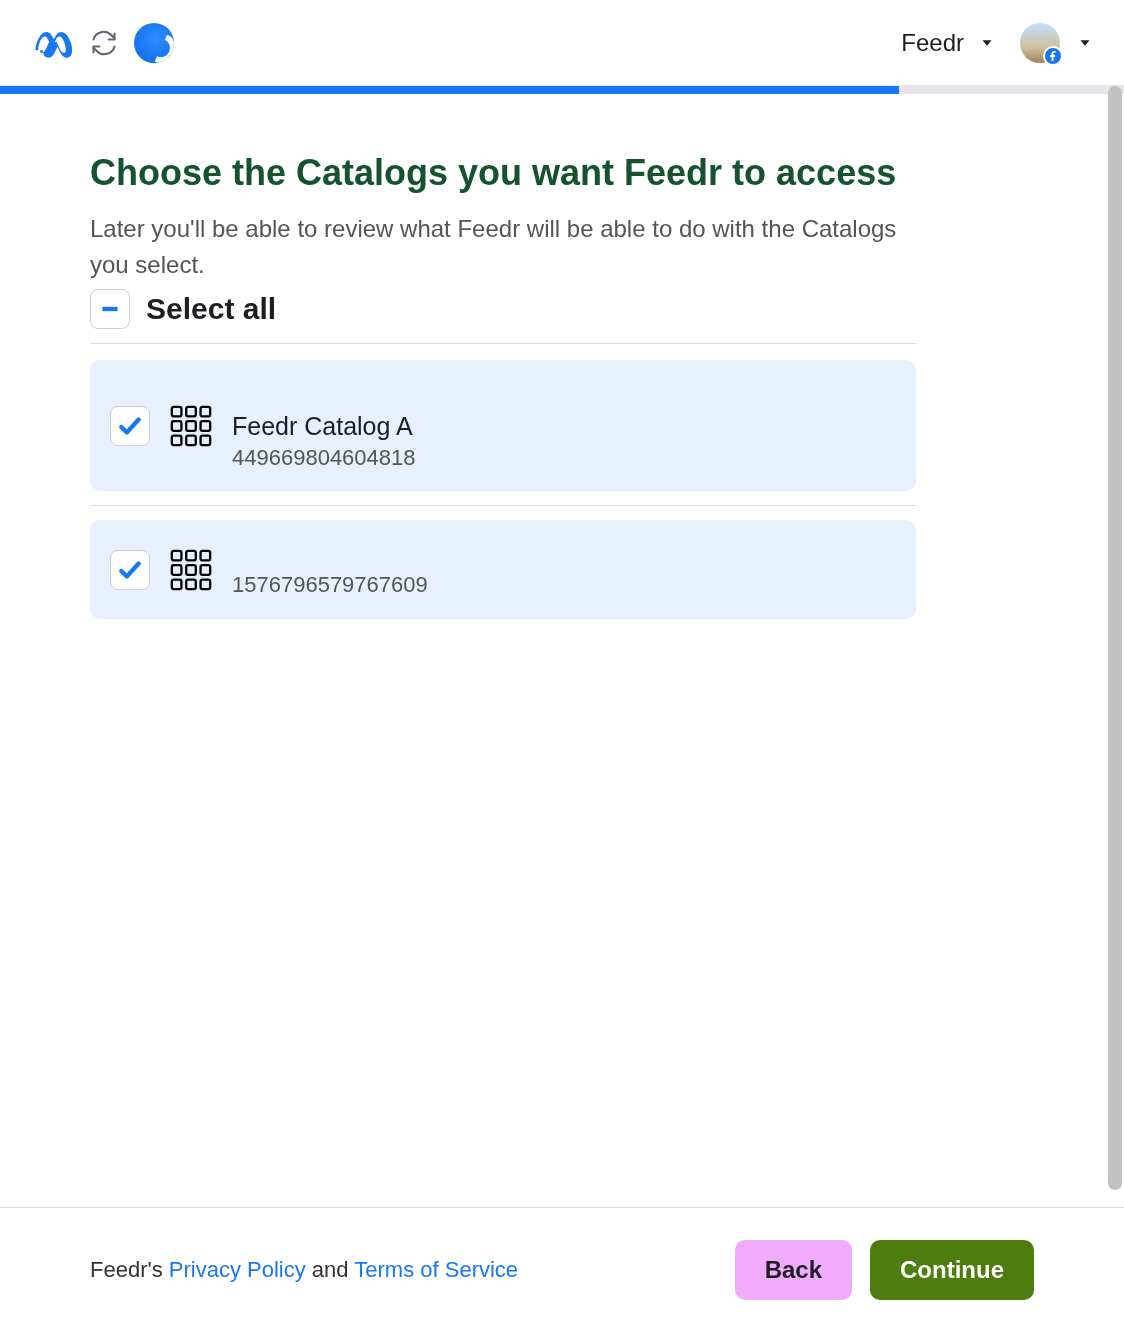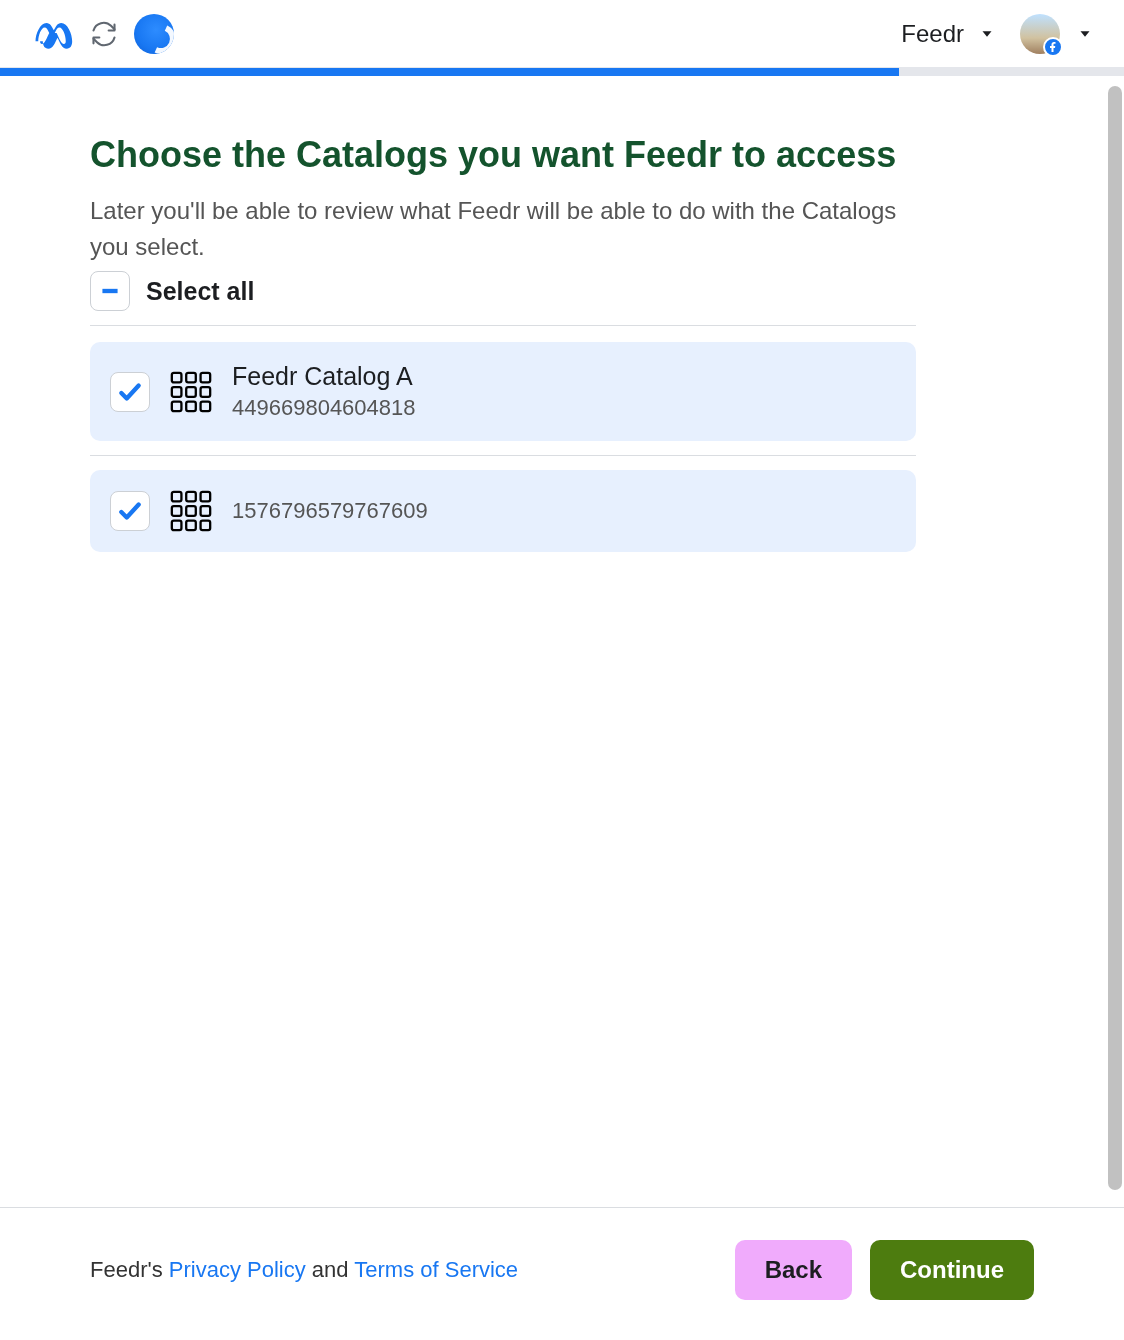--- a/index.html
+++ b/index.html
@@ -8,21 +8,21 @@
     font-family: -apple-system, BlinkMacSystemFont, "Segoe UI", Helvetica, Arial, sans-serif;
     color: #1c1e21;
     background: #fff;
     width: 1124px;
     height: 1340px;
     position: relative;
     overflow: hidden;
   }
 
   .header {
-    height: 68px;
+    height: 86px;
     border-bottom: 1px solid #e4e6eb;
     display: flex;
     align-items: center;
     justify-content: space-between;
     padding: 16px 30px;
   }
   .header-left { display: flex; align-items: center; gap: 16px; }
   .header-right { display: flex; align-items: center; gap: 24px; }
 
   .meta-logo svg { width: 44px; height: 44px; display: block; }
@@ -81,42 +81,42 @@
   }
   p.subtitle {
     font-size: 24px; color: #555; line-height: 1.5; 
   }
 
   .select-all-row {
     display: flex; align-items: center; gap: 16px;
     padding: 6px 0 14px 0;
     border-bottom: 1px solid #dadde1;
   }
-  .select-all-label { font-size: 25px; font-weight: 700; color: #1c1e21; }
+  .select-all-label { font-size: 30px; font-weight: 700; color: #1c1e21; }
 
   .checkbox {
     width: 40px; height: 40px; border: 1px solid #ccd0d5; border-radius: 8px;
     background: #fff; display: flex; align-items: center; justify-content: center;
     cursor: pointer;
   }
   .checkbox svg { width: 26px; height: 26px; }
   .checkbox.indeterminate svg { stroke: #1877f2; stroke-width: 4; }
   .checkbox.checked svg { stroke: #1877f2; stroke-width: 4; fill: none; }
 
   .catalog-list { margin-top: 16px; }
   .catalog-sep { height:1px; background:#dadde1; margin: 14px 0; border:0; }
   .catalog-item {
     background: #e7f0fe;
     border-radius: 10px;
     padding: 18px 20px;
     display: flex; align-items: center; gap: 18px;
     cursor: pointer;
   }
   .catalog-icon svg { width: 46px; height: 46px; display: block; }
-  .catalog-text { display: flex; flex-direction: column; }
+  .catalog-text { display: flex; flex-direction: column; margin-top: 32px; }
   .catalog-name { font-size: 25px; color: #1c1e21; line-height: 1.3; }
   .catalog-id { font-size: 22px; color: #555; line-height: 1.4; }
 
   .footer {
     position: absolute; left: 0; right: 0; bottom: 0;
     border-top: 1px solid #dadde1;
     padding: 32px 90px 40px 90px;
     display: flex; align-items: center; justify-content: space-between;
     background: #fff;
   }

